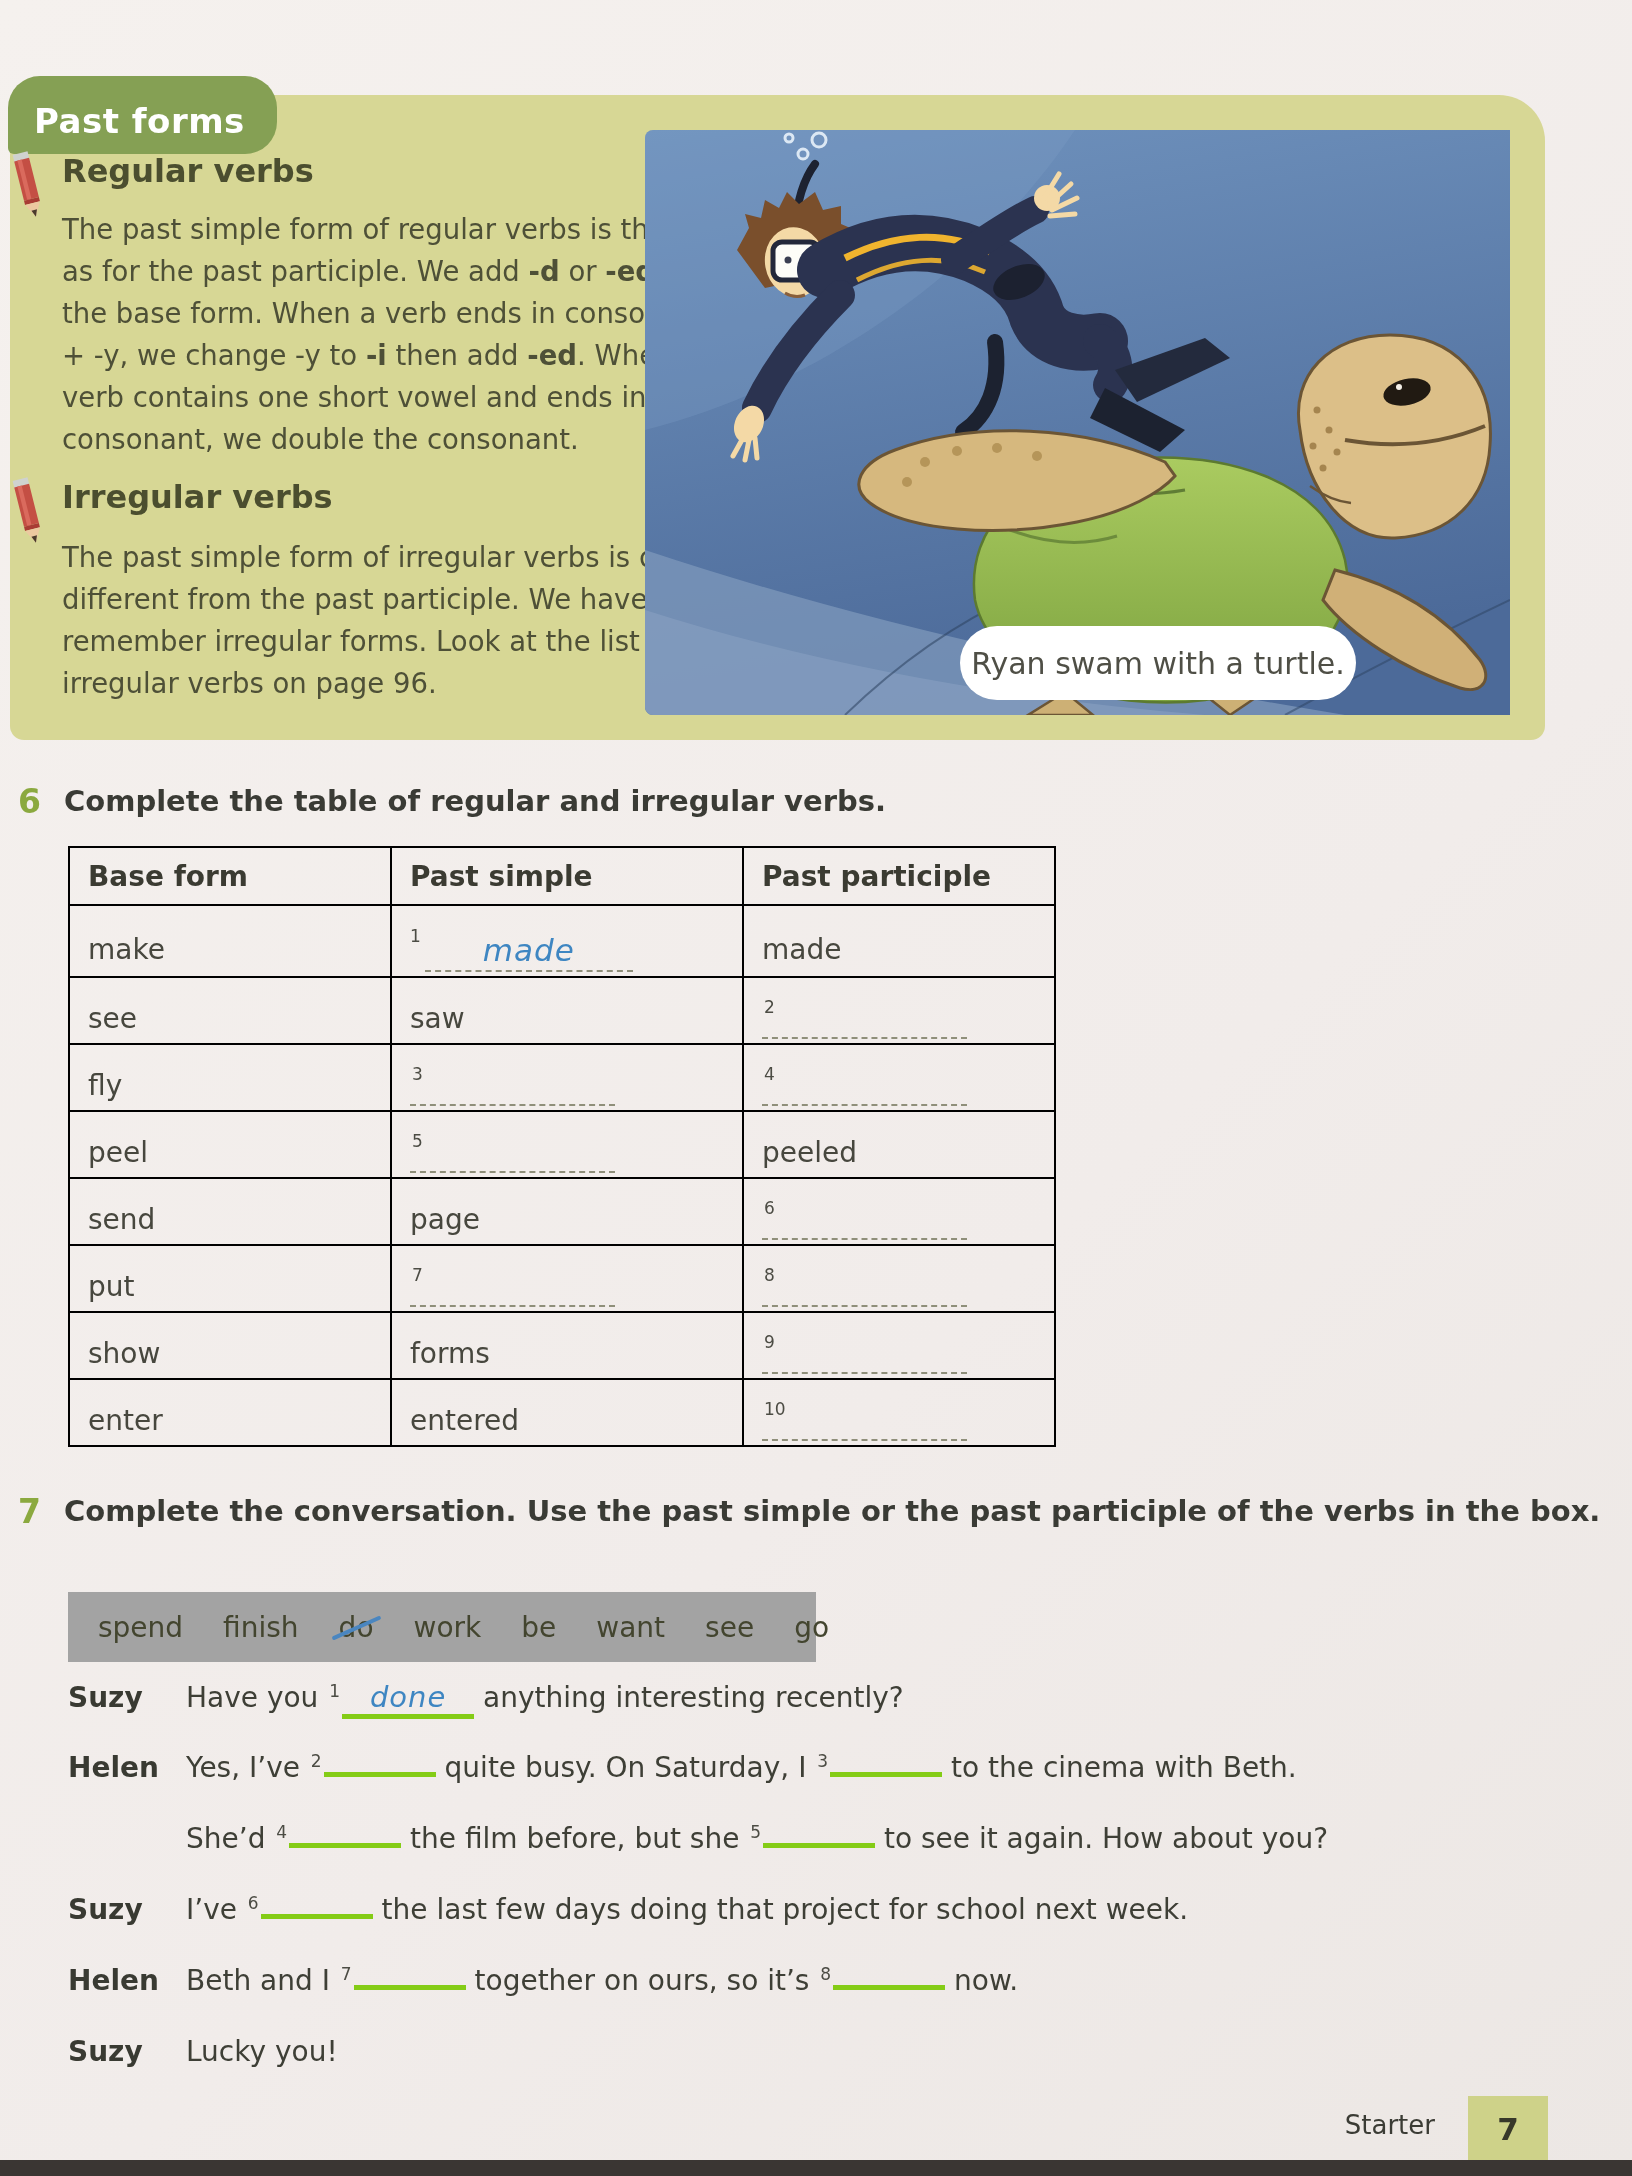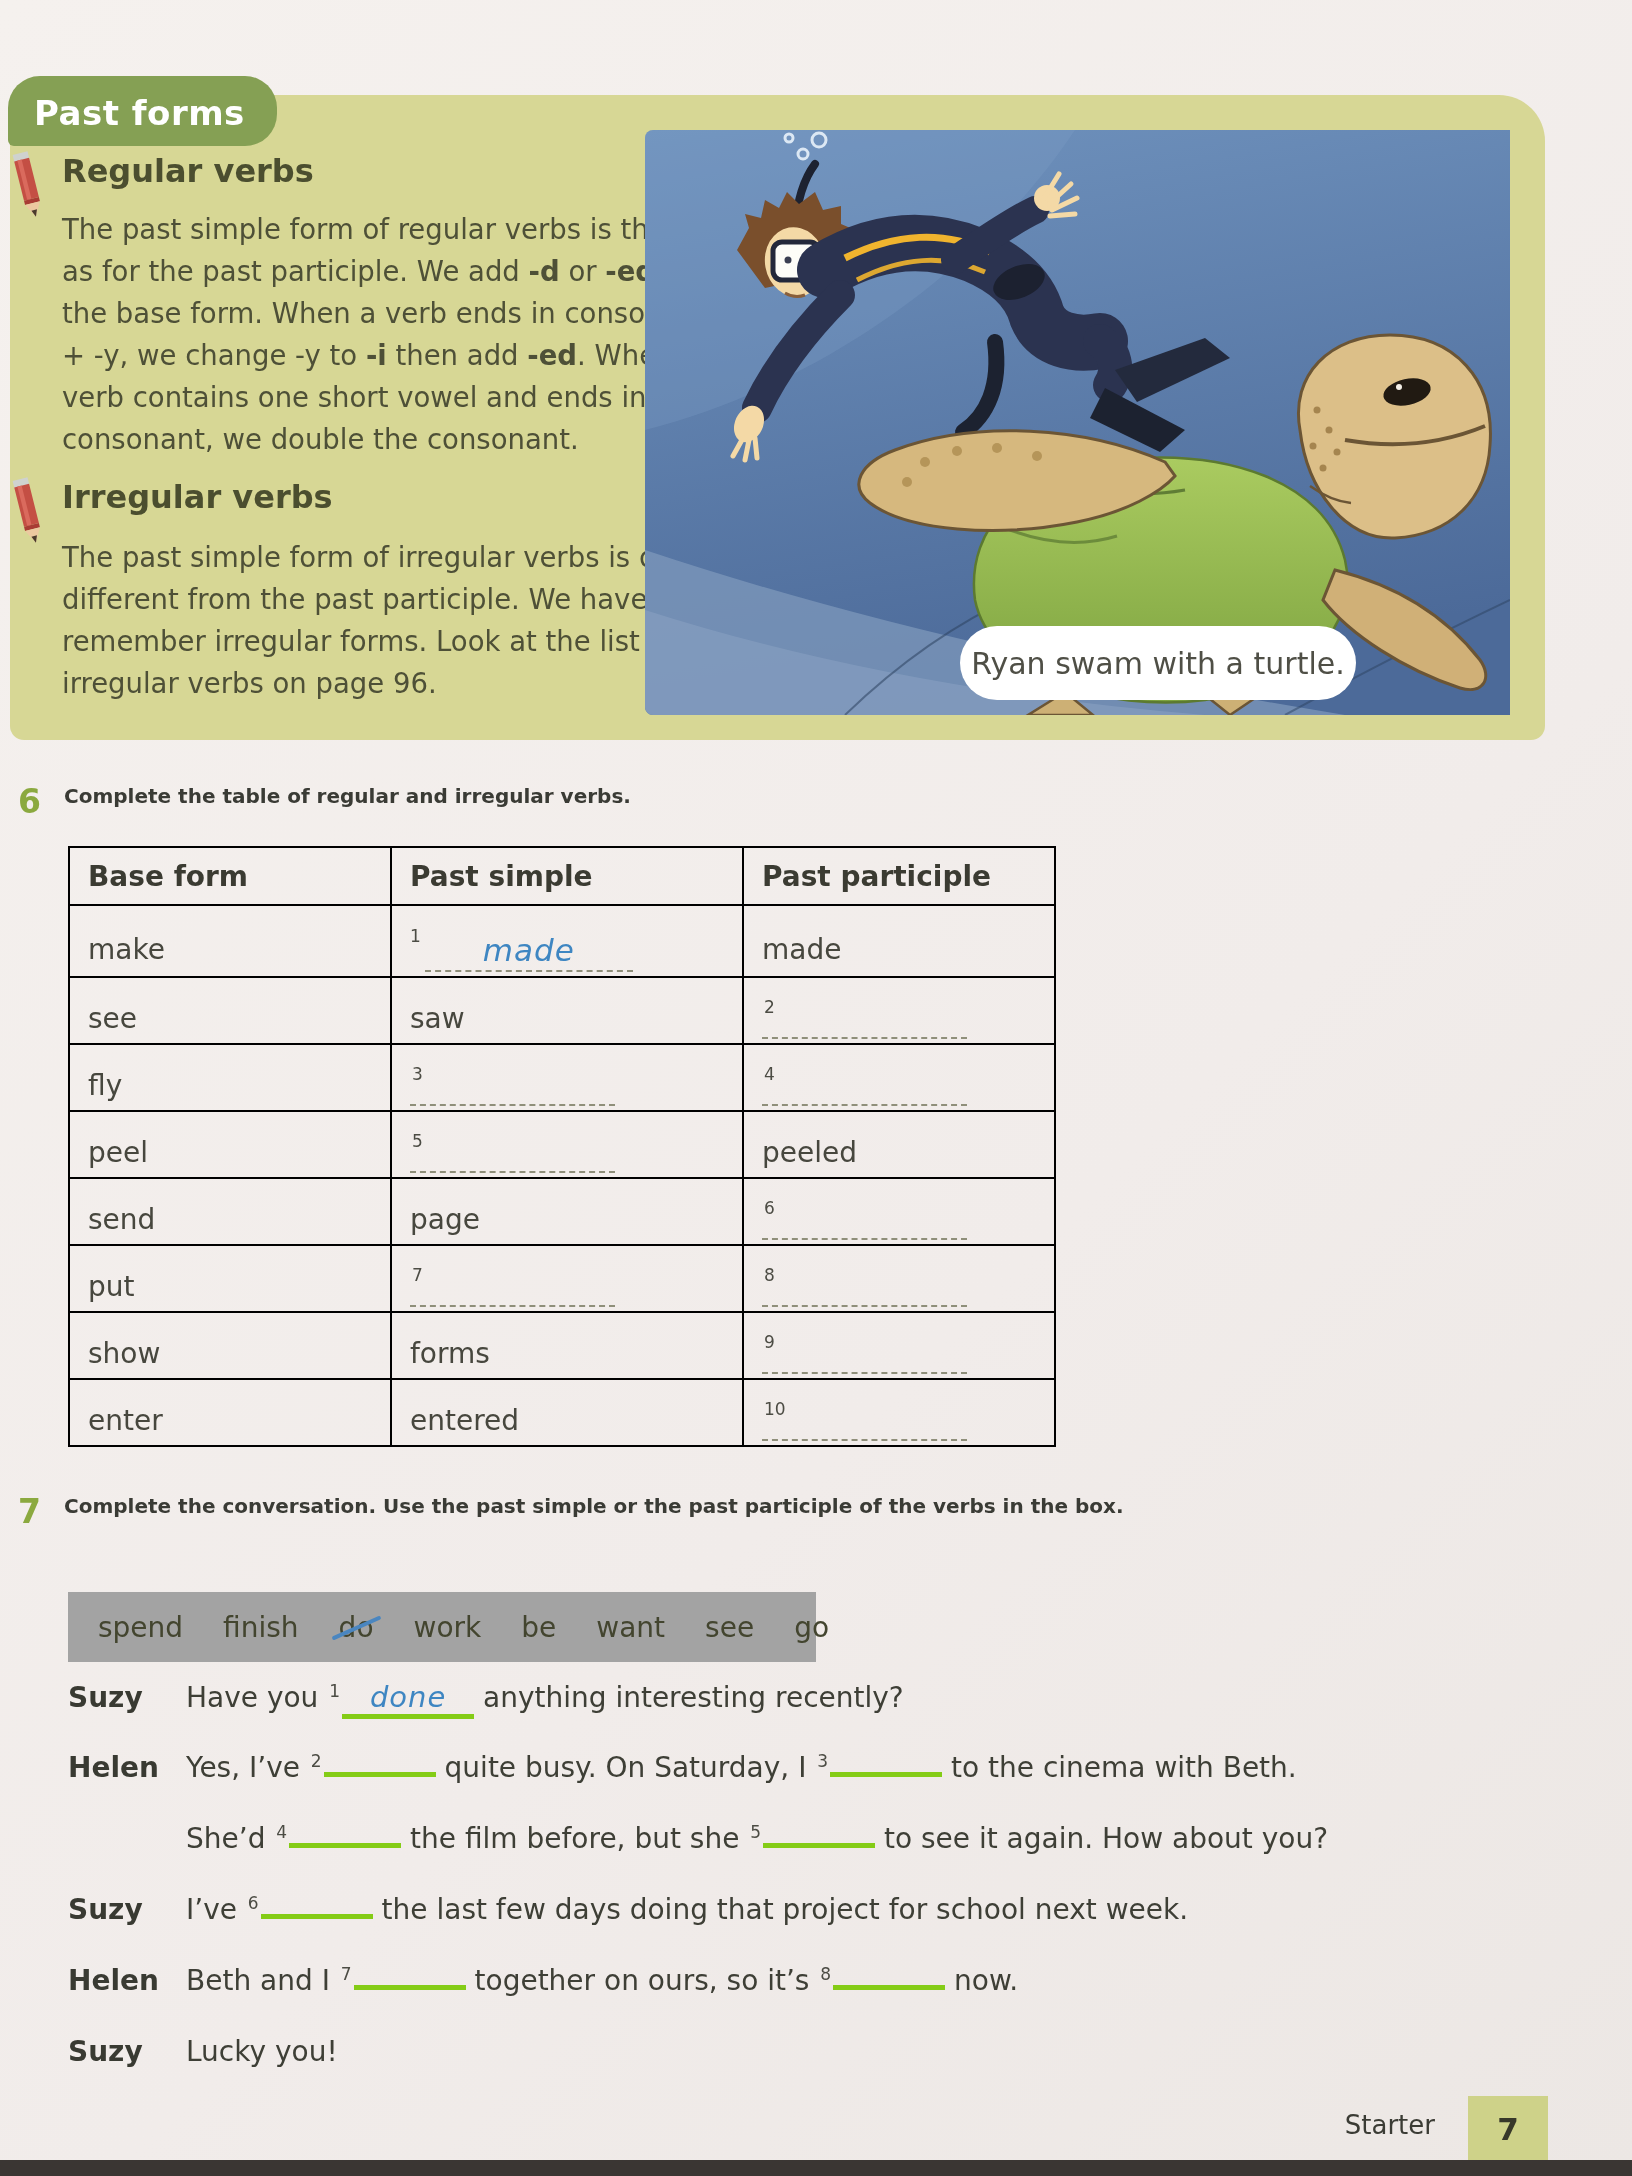--- a/index.html
+++ b/index.html
@@ -5,42 +5,42 @@
   html,body{margin:0;padding:0}
   body{
     width:1632px;height:2176px;position:relative;overflow:hidden;
     background:linear-gradient(135deg,#f5f1ee 0%,#f1ecea 60%,#ece7e4 100%);
     font-family:"DejaVu Sans","Liberation Sans",sans-serif;
   }
   
   .panel{position:absolute;left:10px;top:95px;width:1535px;height:645px;
     background:#d7d795;border-radius:12px 46px 14px 14px;}
   .badge{position:absolute;left:8px;top:76px;background:#85a054;color:#ffffff;
-    font-size:34px;font-weight:bold;padding:17px 32px 13px 26px;
+    font-size:34px;font-weight:bold;padding:25px 32px 13px 26px;
     border-radius:32px 32px 32px 6px;letter-spacing:.5px;}
   .sec-title{position:absolute;font-size:32px;font-weight:bold;color:#4b4e2f;}
   .sec-title.t1{left:62px;top:152px;}
   .sec-title.t2{left:62px;top:478px;}
   .body-text{position:absolute;font-size:27.5px;line-height:42px;color:#4e5037;}
   .body-text.b1{left:62px;top:208px;}
   .body-text.b2{left:62px;top:536px;}
   .body-text b{font-weight:bold;}
   .pencil{position:absolute;width:36px;height:70px;transform:rotate(-14deg);}
   .pencil.p1{left:10px;top:150px;}
   .pencil.p2{left:10px;top:476px;}
   
   .illus{position:absolute;left:645px;top:130px;width:1028px;height:585px;
     border-radius:8px;overflow:hidden;}
   .illus svg{display:block}
   .caption{position:absolute;left:315px;top:496px;width:396px;height:74px;background:#ffffff;
     border-radius:40px;display:flex;align-items:center;justify-content:center;
     font-size:30px;color:#4f4f46;}
   
   .ex-num{position:absolute;font-size:33px;font-weight:bold;color:#8ba93f;}
-  .ex-title{position:absolute;font-size:20px;font-weight:bold;color:#3a3b35;white-space:nowrap;}
+  .ex-title{position:absolute;font-size:29px;font-weight:bold;color:#3a3b35;white-space:nowrap;}
   .n6{left:18px;top:782px}.t6{left:64px;top:784px}
   .n7{left:18px;top:1492px}.t7{left:64px;top:1494px}
   
   table.verbs{position:absolute;left:68px;top:846px;border-collapse:collapse;background:transparent;}
   table.verbs th,table.verbs td{border:2px solid #000000;box-sizing:border-box;}
   table.verbs th{width:322px;height:58px;text-align:left;padding:4px 0 4px 18px;
     font-size:28px;color:#3b3b32;font-weight:bold;}
   table.verbs th:nth-child(2){width:352px}
   table.verbs th:nth-child(3){width:312px}
   table.verbs td{height:64px;padding:20px 0 4px 18px;font-size:28px;color:#47473e;vertical-align:middle;}

